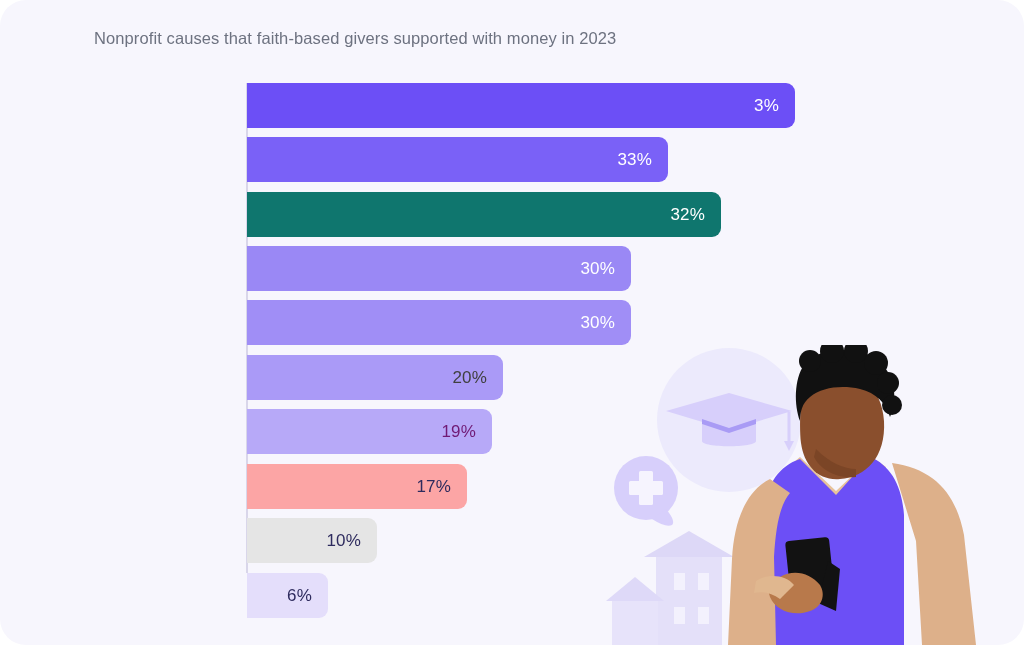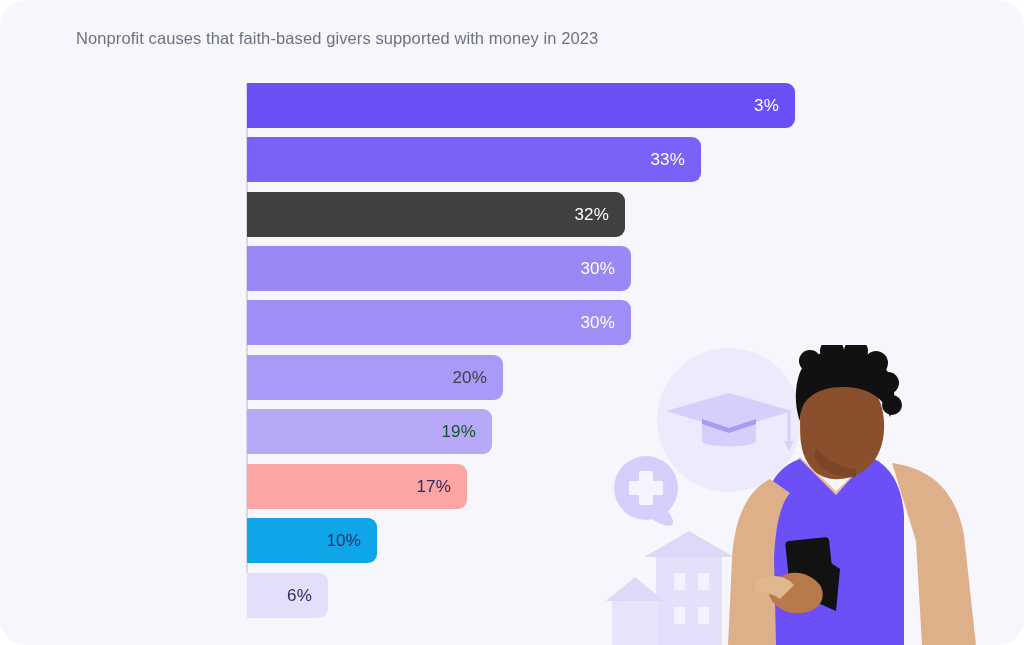--- a/index.html
+++ b/index.html
@@ -20,21 +20,21 @@
     position:absolute;
     left:0;top:0;right:0;bottom:0;
     background:#f7f6fd;
     border-radius:26px;
     overflow:hidden;
   }
 
   
   #chart-title{
     position:absolute;
-    left:76px; top:29px;
+    left:94px; top:29px;
     font-size:16.5px;
     letter-spacing:.1px;
     color:#6d7280;
     white-space:nowrap;
     font-weight:400;
   }
 
   
   #plot{
     position:absolute;
@@ -163,28 +163,28 @@
 
       <div class="bar-row" style="top:83px;">
 
         <div class="bar" style="width:548px;background:#6c4ff6;">
           <span class="bar-value" style="color:#ffffff;">3%</span>
         </div>
       </div>
 
       <div class="bar-row" style="top:137px;">
 
-        <div class="bar" style="width:454px;background:#7a61f7;">
+        <div class="bar" style="width:421px;background:#7a61f7;">
           <span class="bar-value" style="color:#ffffff;">33%</span>
         </div>
       </div>
 
       <div class="bar-row" style="top:192px;">
 
-        <div class="bar" style="width:378px;background:#404040;">
+        <div class="bar" style="width:474px;background:#0f766e;">
           <span class="bar-value" style="color:#ffffff;">32%</span>
         </div>
       </div>
 
       <div class="bar-row" style="top:246px;">
 
         <div class="bar" style="width:384px;background:#9a88f5;">
           <span class="bar-value" style="color:#ffffff;">30%</span>
         </div>
       </div>
@@ -199,34 +199,34 @@
       <div class="bar-row" style="top:355px;">
 
         <div class="bar" style="width:256px;background:#aa9af7;">
           <span class="bar-value" style="color:#404040;">20%</span>
         </div>
       </div>
 
       <div class="bar-row" style="top:409px;">
 
         <div class="bar" style="width:245px;background:#b7a9f8;">
-          <span class="bar-value" style="color:#14532d;">19%</span>
+          <span class="bar-value" style="color:#701a75;">19%</span>
         </div>
       </div>
 
       <div class="bar-row" style="top:464px;">
 
         <div class="bar" style="width:220px;background:#fca5a5;">
           <span class="bar-value" style="color:#2e2b5e;">17%</span>
         </div>
       </div>
 
       <div class="bar-row" style="top:518px;">
 
-        <div class="bar" style="width:130px;background:#0ea5e9;">
+        <div class="bar" style="width:130px;background:#e5e5e5;">
           <span class="bar-value" style="color:#2e2b5e;">10%</span>
         </div>
       </div>
 
       <div class="bar-row" style="top:573px;">
 
         <div class="bar" style="width:81px;background:#e4defb;">
           <span class="bar-value" style="color:#2e2b5e;">6%</span>
         </div>
       </div>

